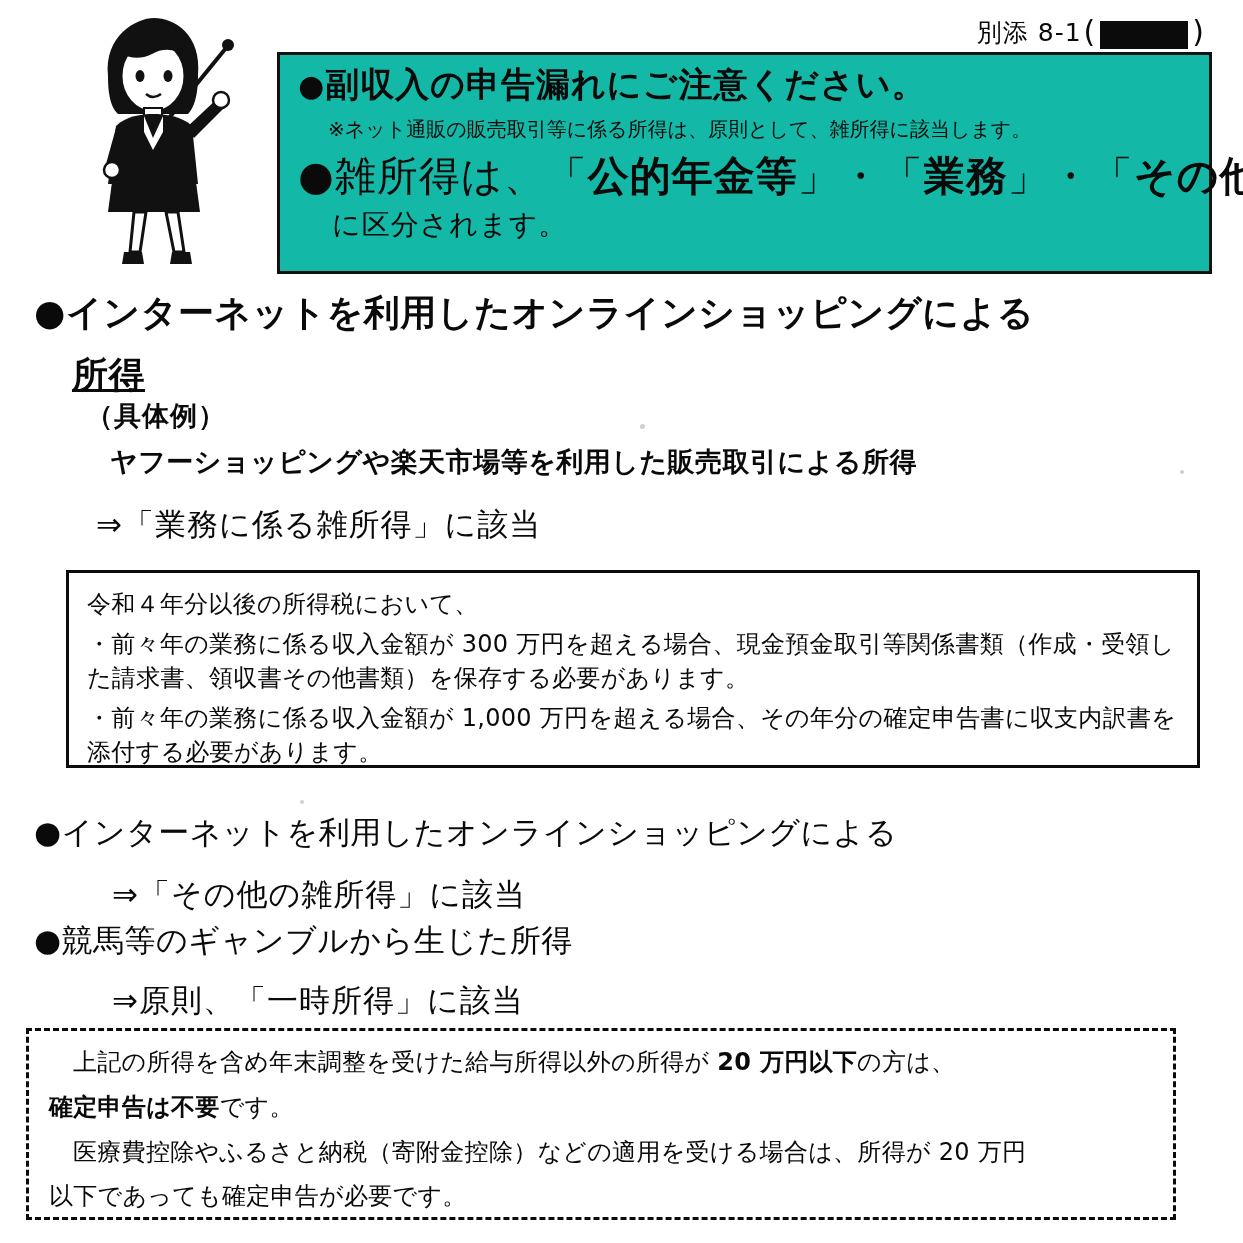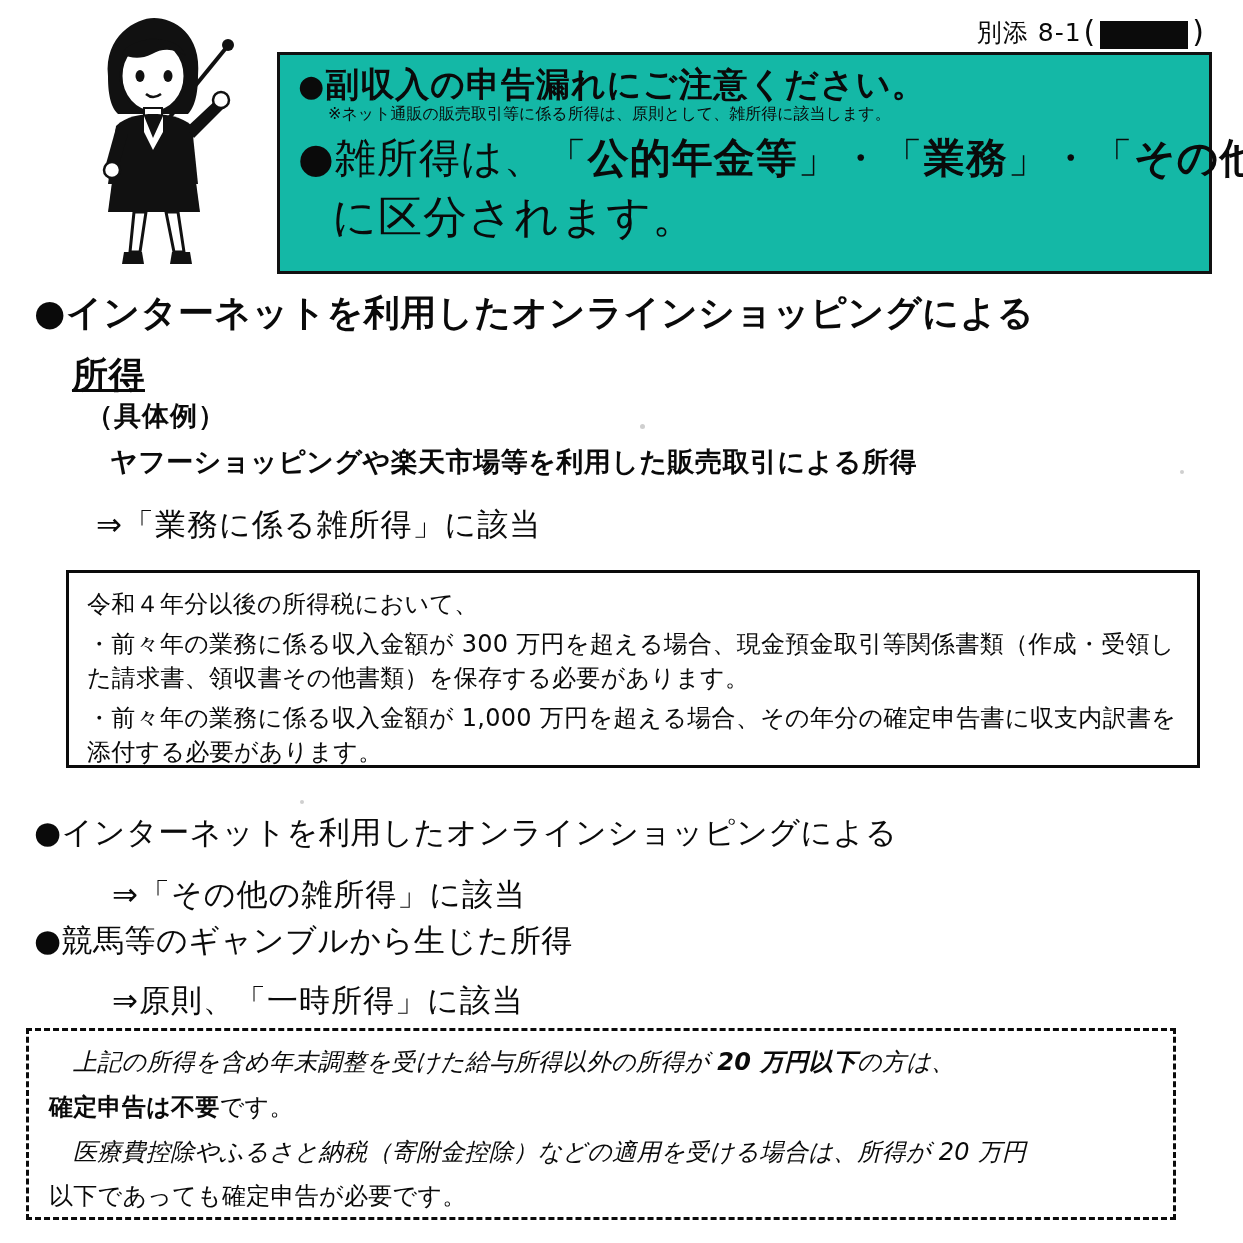--- a/index.html
+++ b/index.html
@@ -63,35 +63,35 @@
   }
   .notice-line1 {
     font-size: 34px;
     font-weight: bold;
     letter-spacing: 1px;
     line-height: 1.15;
     white-space: nowrap;
   }
   .notice-line1 .lead-dot { font-size: 30px; }
   .notice-sub {
-    font-size: 16px;
+    font-size: 20px;
     letter-spacing: 0px;
-    margin-top: 0;
+    margin-top: 12px;
     margin-left: 30px;
     white-space: nowrap;
   }
   .notice-line2 {
     font-size: 41px;
     letter-spacing: 1px;
     margin-top: 6px;
     white-space: nowrap;
   }
   .notice-line2 b { font-weight: bold; }
   .notice-line3 {
-    font-size: 44px;
+    font-size: 28px;
     letter-spacing: 1px;
     margin-top: 2px;
     margin-left: 34px;
     white-space: nowrap;
   }
 
   
   .sec-head {
     position: absolute;
     font-size: 36px;
@@ -171,21 +171,21 @@
     box-sizing: border-box;
     padding: 14px 20px;
   }
   .dashed-box p {
     margin: 0 0 10px 0;
     font-size: 24px;
     line-height: 1.45;
     letter-spacing: 0.3px;
   }
   .dashed-box b { font-weight: bold; }
-  .dashed-box .ind { text-indent: 24px; font-style: italic; }
+  .dashed-box .ind { text-indent: 24px; }
 
   
   .speck {
     position: absolute;
     background: #cfcfcf;
     border-radius: 50%;
   }
 </style>
 </head>
 <body>

